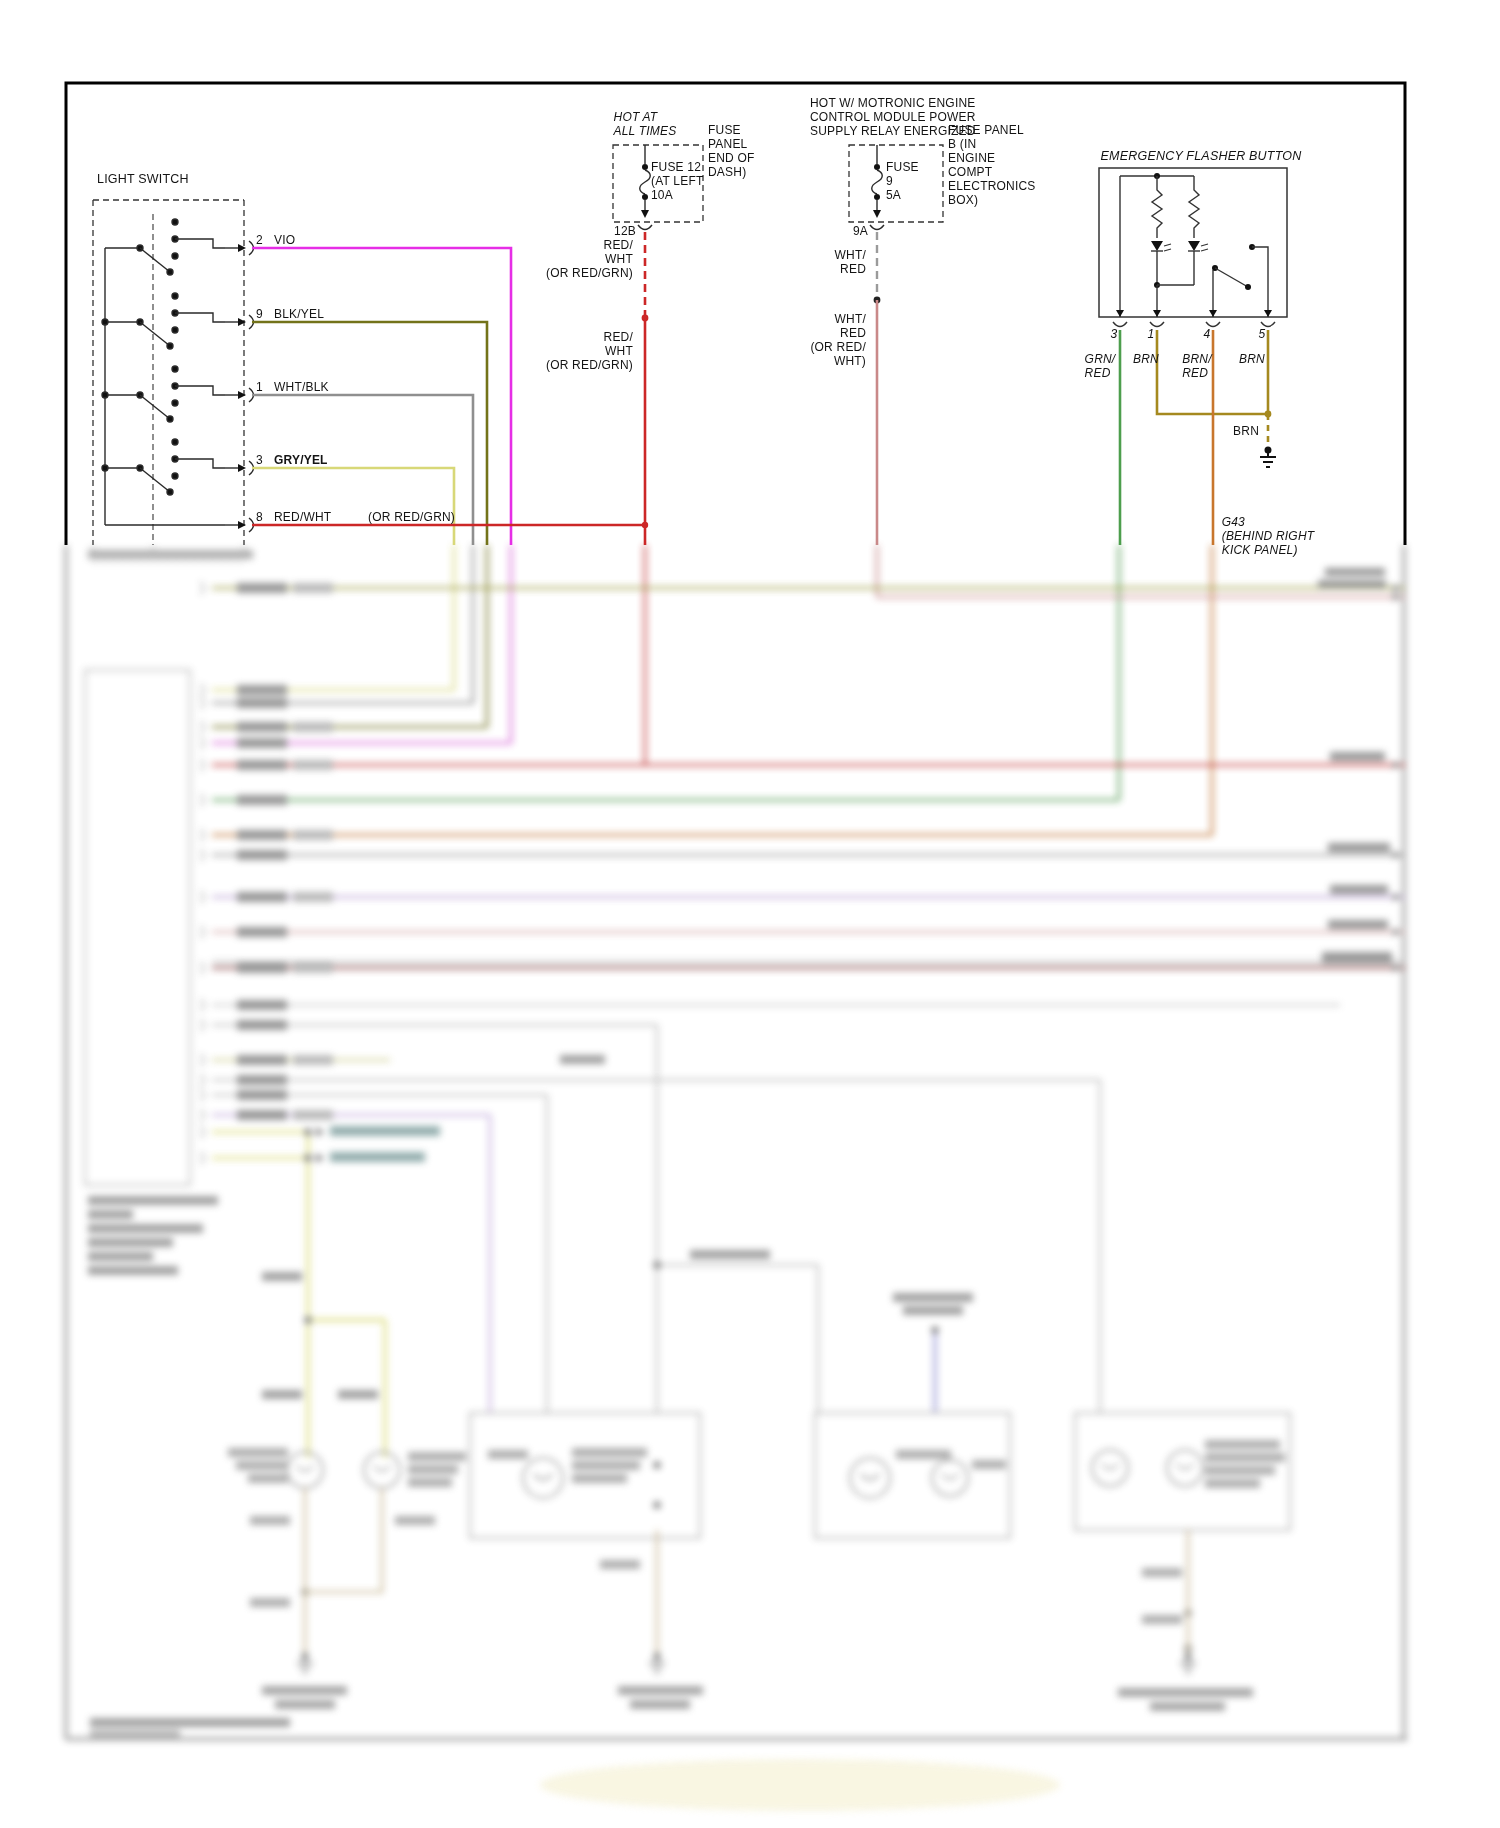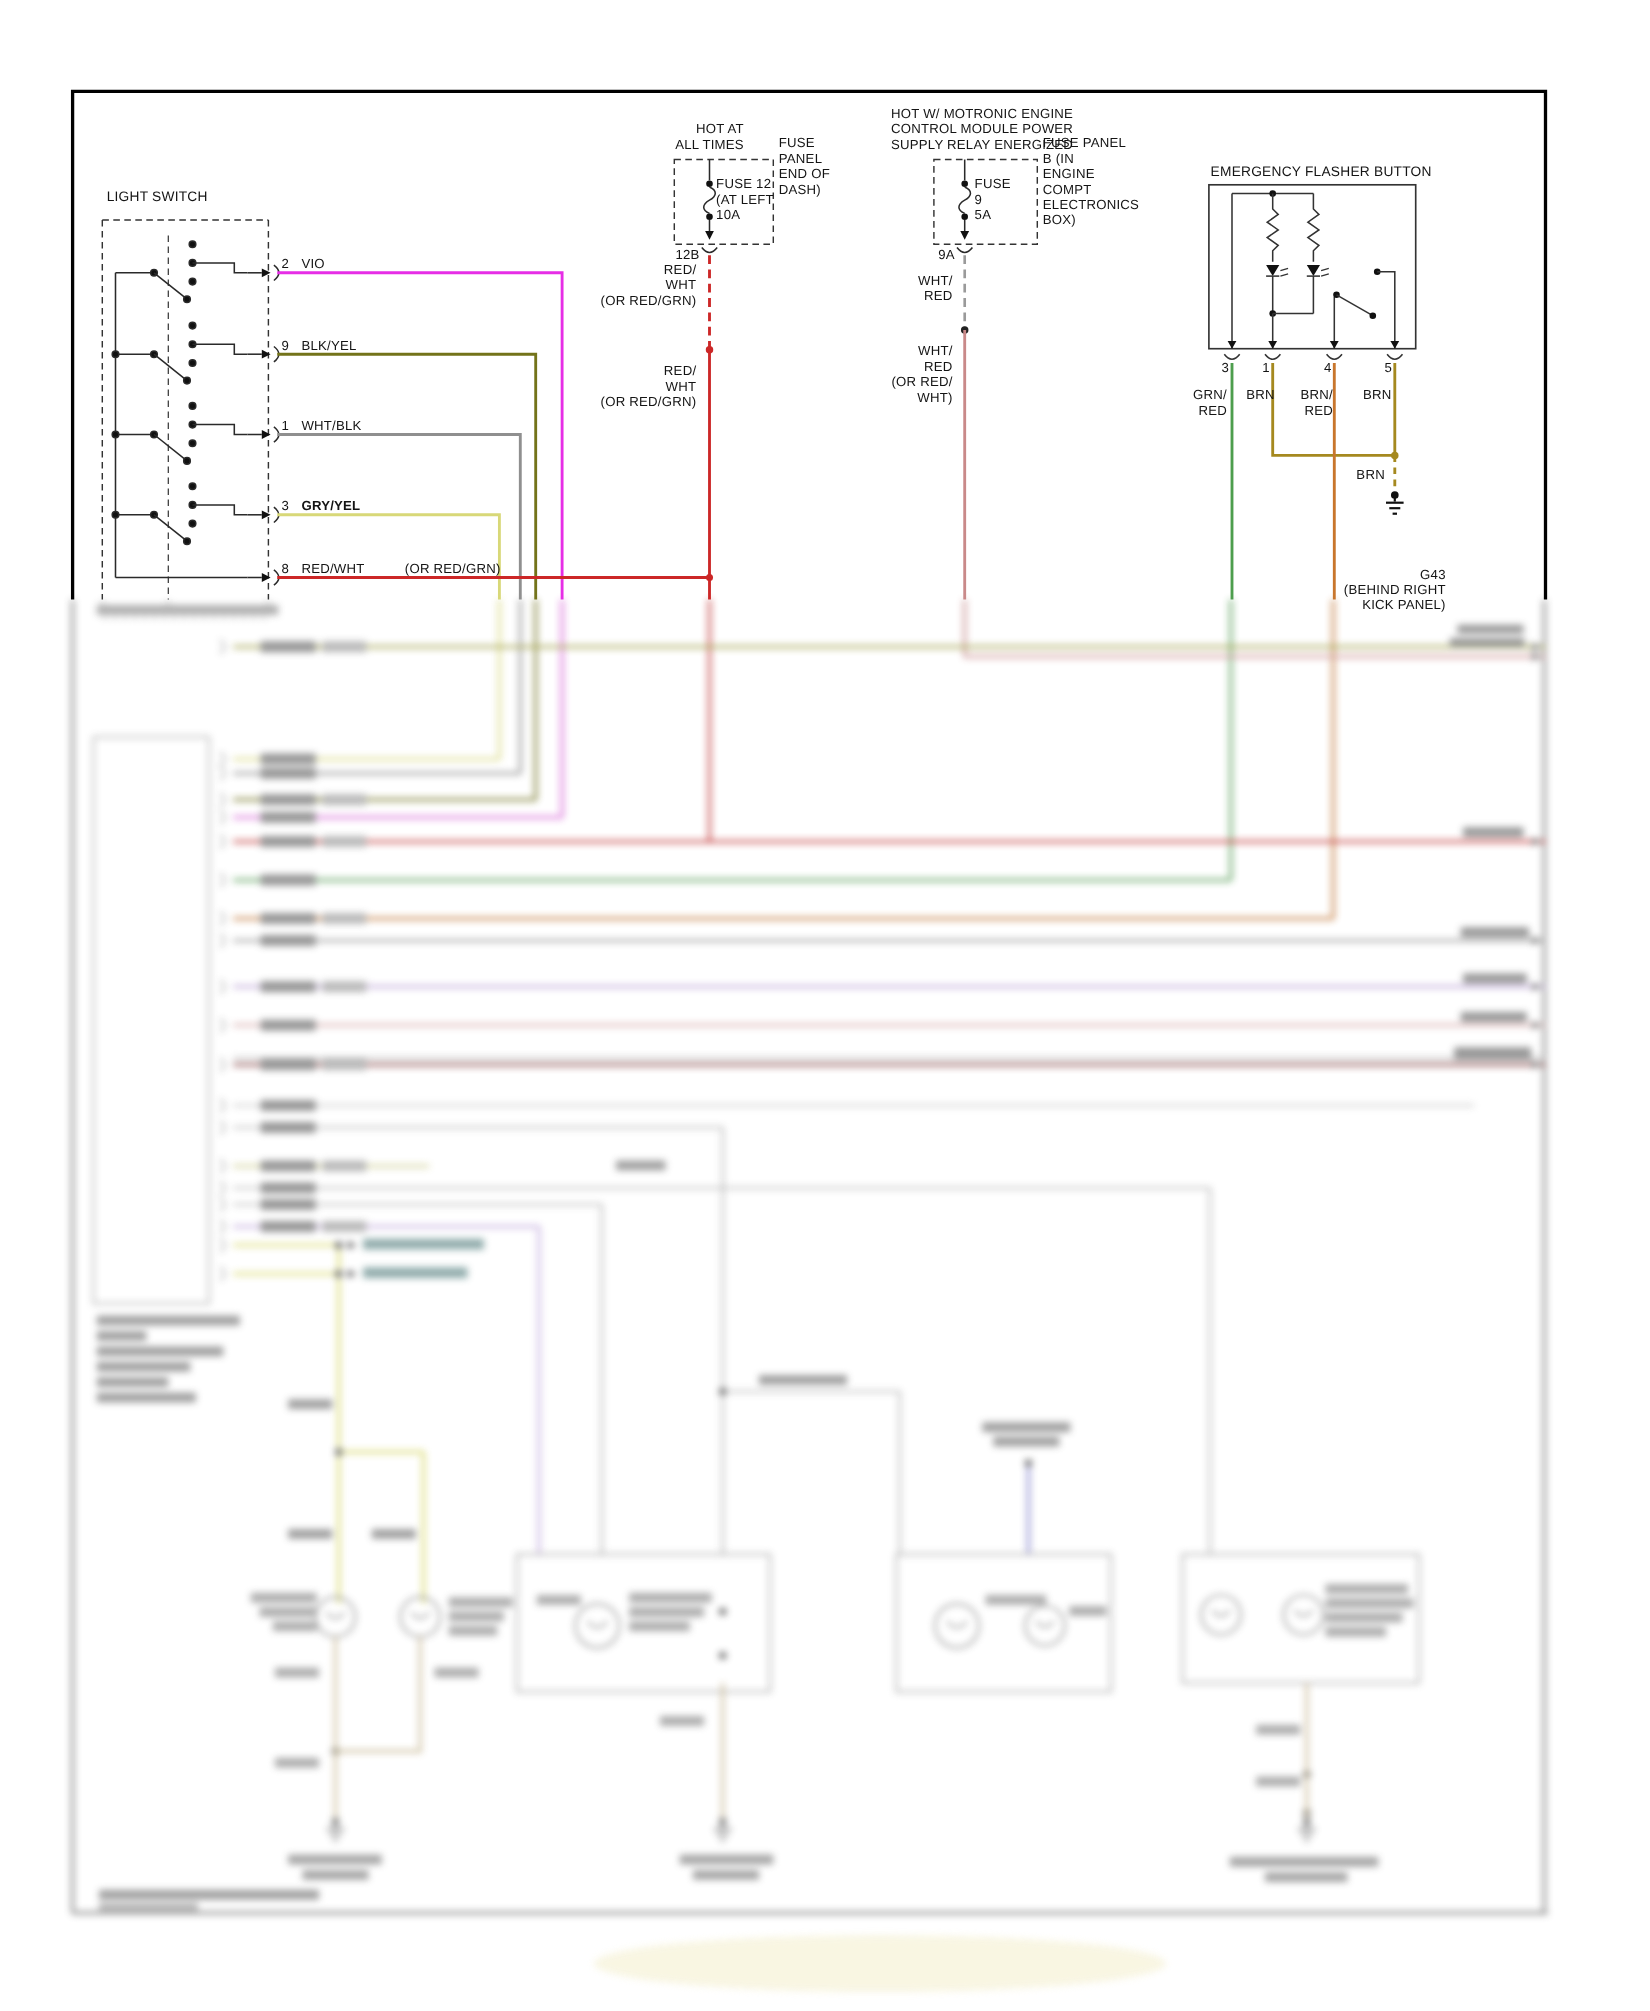--- a/index.html
+++ b/index.html
@@ -1,21 +1,21 @@
 <!DOCTYPE html>
 <html><head>
 <meta charset="utf-8">
 <style>
   html,body{margin:0;padding:0;background:#ffffff;}
   #stage{position:relative;width:1500px;height:1828px;background:#fff;overflow:hidden;
          font-family:"Liberation Sans",sans-serif;}
   svg{position:absolute;left:0;top:0;}
   .lbl{position:absolute;font-size:12px;line-height:14px;color:#141414;
        white-space:pre-line;letter-spacing:.2px;z-index:5;}
-  .ctr{transform:translateX(-50%);text-align:right;}
+  .ctr{transform:translateX(-50%);text-align:left;font-style:italic;}
   .rgt{transform:translateX(-100%);text-align:right;}
   .ttl{font-size:12.5px;}
   #blurwrap{position:absolute;left:0;top:545px;width:1500px;height:1283px;
             filter:blur(3.6px) saturate(.9);opacity:.92;z-index:1;}
   #sharpsvg{z-index:2;}
 </style>
 </head>
 <body>
 
 <div id="stage">

